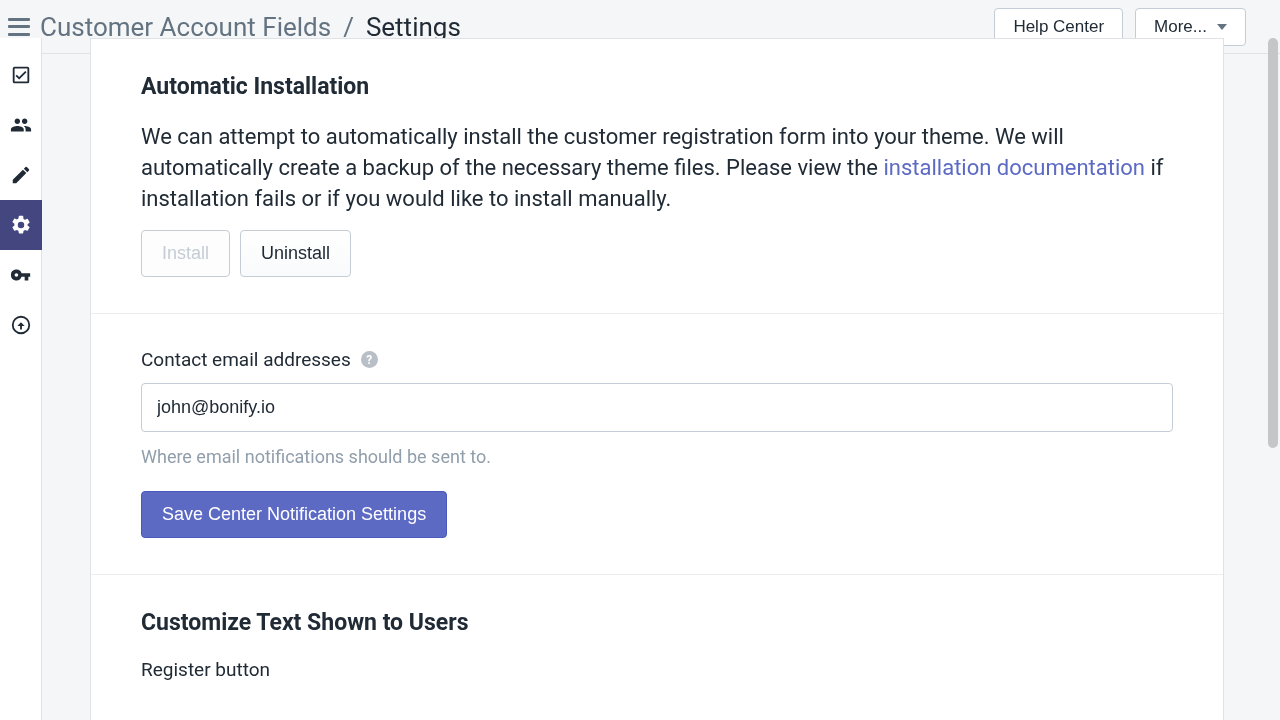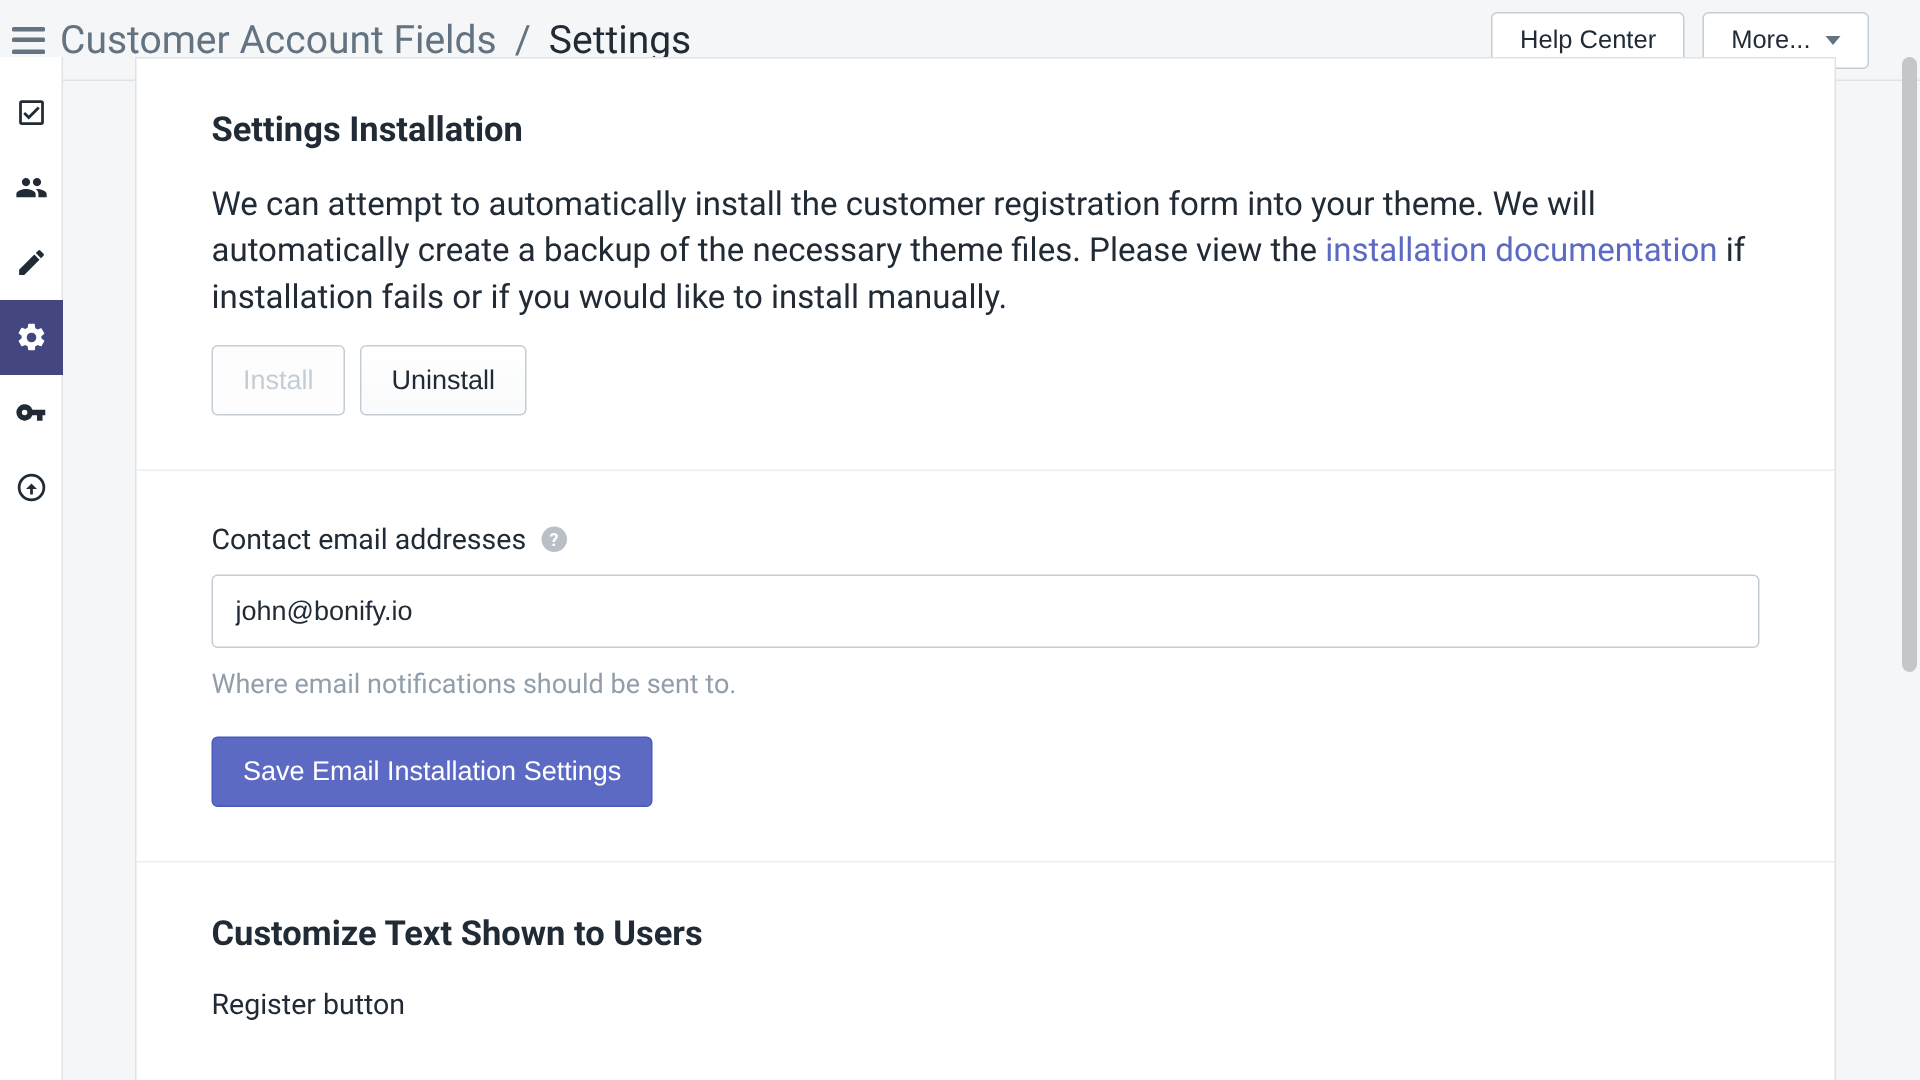--- a/index.html
+++ b/index.html
@@ -221,36 +221,36 @@
     <svg viewBox="0 0 24 24">
         <path d="M12 2a10 10 0 1 0 0 20 10 10 0 0 0 0-20zm0 18a8 8 0 1 1 0-16 8 8 0 0 1 0 16zm-1-7v4h2v-4h3l-4-4-4 4h3z"></path>
       </svg>
   </div>
 </div>
 
 <div class="scrollwrap">
   <div class="card">
 
     <div class="section">
-      <h2>Settings Installation</h2>
+      <h2>Automatic Installation</h2>
       <p class="desc">
         <span>We can attempt to automatically install the customer registration form into your theme. We will automatically create a backup of the necessary theme files. Please view the </span><a href="#" class="inline-link">installation documentation</a><span> if installation fails or if you would like to install manually.</span>
       </p>
       <button class="btn disabled">Install</button>
       <button class="btn">Uninstall</button>
     </div>
 
     <div class="section">
       <div class="field-label">
         <span>Contact email addresses</span>
         <span class="help-circle">?</span>
       </div>
       <input class="text-input" type="text" value="john@bonify.io" style="">
       <div class="help-text">Where email notifications should be sent to.</div>
-      <button class="btn primary">Save Email Installation Settings</button>
+      <button class="btn primary">Save Center Notification Settings</button>
     </div>
 
     <div class="section">
       <h2>Customize Text Shown to Users</h2>
       <div class="field-label">Register button</div>
 
     </div>
 
   </div>
 </div>

